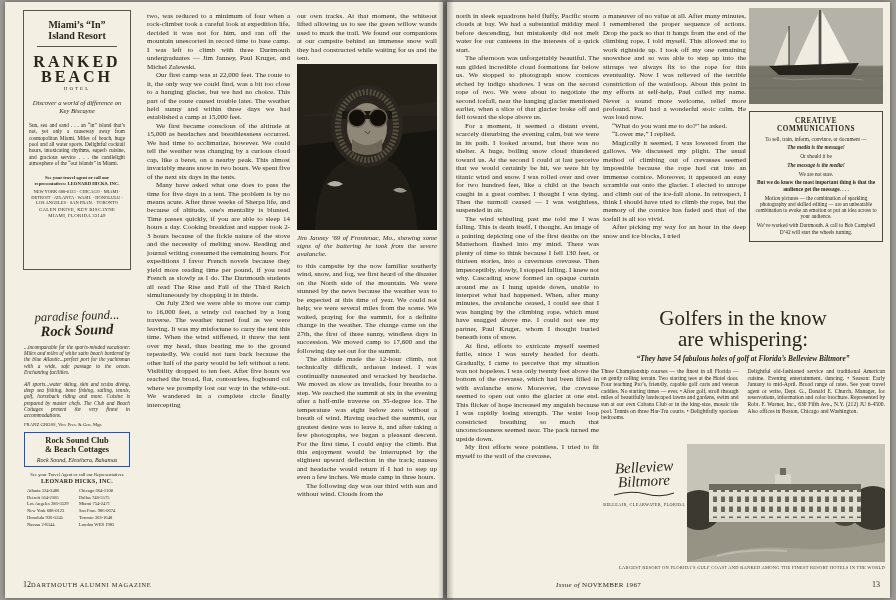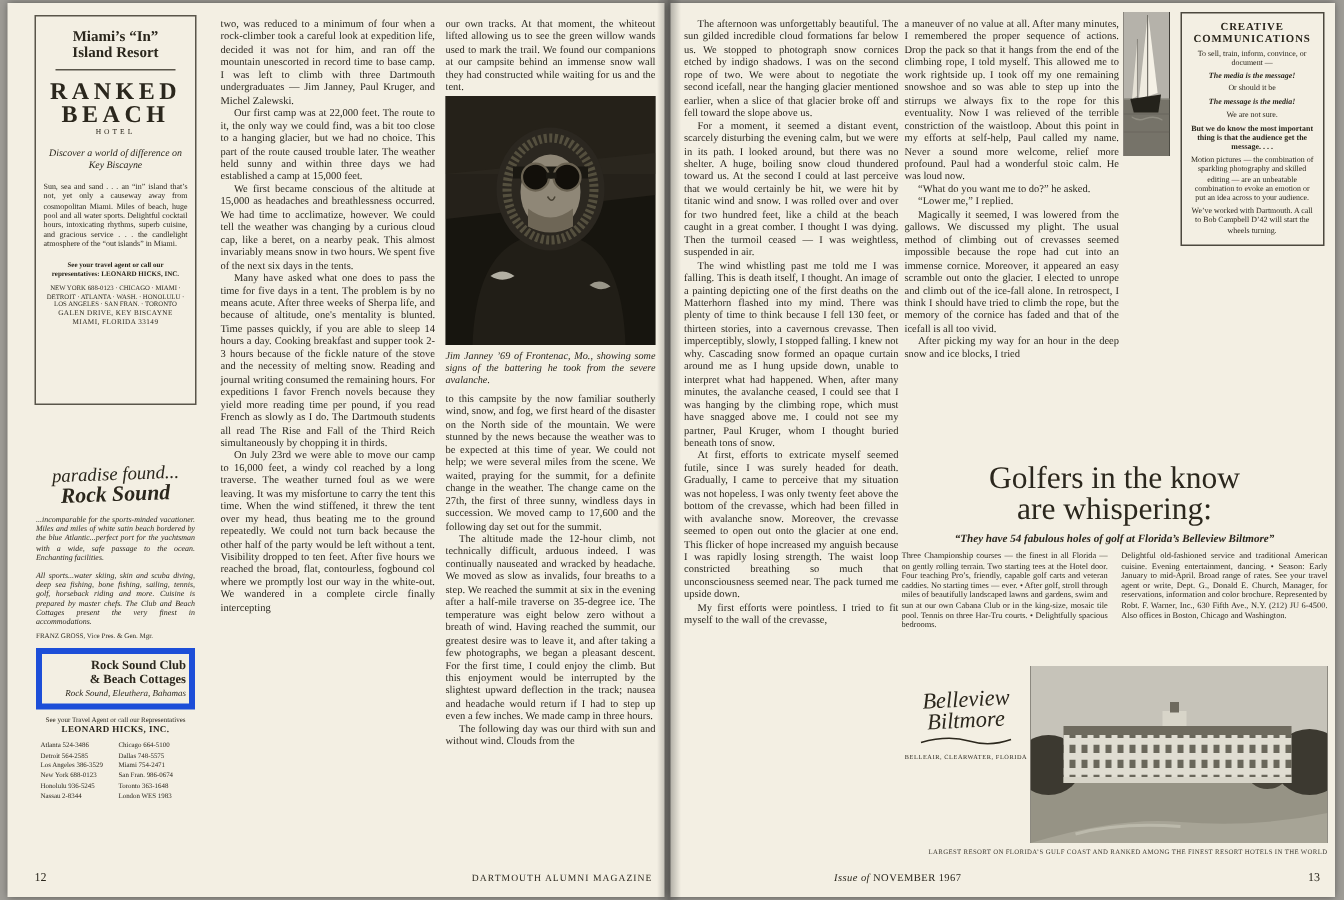--- a/index.html
+++ b/index.html
@@ -48,30 +48,30 @@
   .g-cities { font-size:4.5px; line-height:5.4px; margin-top:3px; }
   .g-addr { font-size:4.8px; line-height:5.8px; margin-top:1px; letter-spacing:.3px; }
   .g-addr:nth-of-type(1) { margin-top:7px; }
 
   
   .rock-ad { position:absolute; left:18px; top:306px; width:108px; height:272px; padding:2px 1px; }
   .r-script { font-style:italic; font-size:12.5px; line-height:13px; text-align:center; transform:rotate(-2deg); }
   .r-script2 { font-style:italic; font-size:14.5px; line-height:15px; text-align:center; font-weight:bold; transform:rotate(-2deg); }
   .r-body { font-style:italic; font-size:5.3px; line-height:6.2px; text-align:justify; margin-top:6px; }
   .r-sign { font-size:4.7px; margin-top:4px; }
-  .r-club { border:4px solid #1d4ed8; margin-top:5px; padding:3px 2px; text-align:right; }
+  .r-club { border:1px solid #1d4ed8; margin-top:5px; padding:3px 2px; text-align:center; }
   .r-club-name { font-weight:bold; font-size:8.4px; line-height:9.2px; }
   .r-club-loc { font-style:italic; font-size:6px; margin-top:2px; }
   .r-contact { font-size:4.7px; text-align:center; margin-top:5px; }
   .r-rep { font-weight:bold; font-size:6px; text-align:center; margin-top:1px; letter-spacing:.3px; }
   .r-cities { display:grid; grid-template-columns:1fr 1fr; column-gap:4px; row-gap:1.5px; margin-top:4px; padding:0 3px; }
   .r-cities .city { font-size:4.6px; line-height:5.4px; white-space:nowrap; }
 
   
-  .rail { position:absolute; left:302px; top:6px; width:134px; display:flex; gap:7px; }
+  .rail { position:absolute; left:302px; top:6px; width:134px; display:flex; flex-direction:column; gap:7px; }
   .sailboat { position:relative !important; left:auto; top:auto; width:134px; height:96px; }
   .cc-box { border:1px solid #4c483e; padding:5px 5px 6px 5px; text-align:center; background:var(--paper,#f3efe3); }
   .cc-title { font-weight:bold; font-size:7.2px; letter-spacing:.6px; }
   .cc-line { font-size:5.3px; line-height:6.3px; margin-top:2.5px; text-indent:0; }
   .cc-em { font-style:italic; font-weight:bold; }
   .cc-bold { font-weight:bold; }
   .campbell { text-align:center; }
   .cf-name { font-weight:bold; font-size:8px; letter-spacing:.8px; }
   .cf-town, .cf-tel { font-size:6px; line-height:7px; }
   .cf-note { font-size:4.4px; letter-spacing:.3px; margin-top:2px; }
@@ -86,21 +86,21 @@
   .golf-bottom { display:flex; margin-top:2px; }
   .bb-logo { width:86px; padding-top:16px; text-align:center; }
   .bb-script { font-style:italic; font-size:15px; line-height:14px; transform:rotate(-3deg); }
   .bb-flourish { display:block; margin:2px auto 0 auto; }
   .bb-sub { font-size:4.2px; letter-spacing:.4px; margin-top:4px; }
   .resort { position:relative !important; left:auto; top:auto; width:198px; height:118px; }
   .golf-caption { font-size:4.5px; letter-spacing:.25px; text-align:right; margin-top:3px; color:#3a372e; }
 
   
   .folio { position:absolute; bottom:9px; font-size:8px; }
-  .folio-l { left:18px; right:8px; display:flex; justify-content:space-between; align-items:baseline; }
+  .folio-l { left:18px; right:8px; display:flex; align-items:baseline; }
   .mag-name { font-size:6.4px; letter-spacing:.7px; }
   .folio-r { left:9px; right:10px; height:10px; }
   .issue { position:absolute; left:100px; bottom:0; font-size:7px; letter-spacing:.3px; }
   .issue i { font-style:italic; }
   .pagenum-r { position:absolute; right:0; bottom:0; }
 </style>
 </head>
 <body>
 
 <div class="spread">
@@ -197,20 +197,21 @@
       <span class="pagenum">12</span>
       <span class="mag-name">DARTMOUTH ALUMNI MAGAZINE</span>
     </div>
   </div>
 
   <div class="gutter"></div>
 
   <div class="page page-right">
 
     <div class="bodycol col-r1">
+        <p class="run-in">north in sleek squadrons held fluffy, Pacific storm clouds at bay. We had a substantial midday meal before descending, but mistakenly did not melt water for our canteens in the interests of a quick start.</p>
         <p>The afternoon was unforgettably beautiful. The sun gilded incredible cloud formations far below us. We stopped to photograph snow cornices etched by indigo shadows. I was on the second rope of two. We were about to negotiate the second icefall, near the hanging glacier mentioned earlier, when a slice of that glacier broke off and fell toward the slope above us.</p>
         <p>For a moment, it seemed a distant event, scarcely disturbing the evening calm, but we were in its path. I looked around, but there was no shelter. A huge, boiling snow cloud thundered toward us. At the second I could at last perceive that we would certainly be hit, we were hit by titanic wind and snow. I was rolled over and over for two hundred feet, like a child at the beach caught in a great comber. I thought I was dying. Then the turmoil ceased — I was weightless, suspended in air.</p>
         <p>The wind whistling past me told me I was falling. This is death itself, I thought. An image of a painting depicting one of the first deaths on the Matterhorn flashed into my mind. There was plenty of time to think because I fell 130 feet, or thirteen stories, into a cavernous crevasse. Then imperceptibly, slowly, I stopped falling. I knew not why. Cascading snow formed an opaque curtain around me as I hung upside down, unable to interpret what had happened. When, after many minutes, the avalanche ceased, I could see that I was hanging by the climbing rope, which must have snagged above me. I could not see my partner, Paul Kruger, whom I thought buried beneath tons of snow.</p>
         <p>At first, efforts to extricate myself seemed futile, since I was surely headed for death. Gradually, I came to perceive that my situation was not hopeless. I was only twenty feet above the bottom of the crevasse, which had been filled in with avalanche snow. Moreover, the crevasse seemed to open out onto the glacier at one end. This flicker of hope increased my anguish because I was rapidly losing strength. The waist loop constricted breathing so much that unconsciousness seemed near. The pack turned me upside down.</p>
         <p>My first efforts were pointless. I tried to fit myself to the wall of the crevasse,</p>
       </div>
     <div class="bodycol col-r2">
         <p class="run-in">a maneuver of no value at all. After many minutes, I remembered the proper sequence of actions. Drop the pack so that it hangs from the end of the climbing rope, I told myself. This allowed me to work rightside up. I took off my one remaining snowshoe and so was able to step up into the stirrups we always fix to the rope for this eventuality. Now I was relieved of the terrible constriction of the waistloop. About this point in my efforts at self-help, Paul called my name. Never a sound more welcome, relief more profound. Paul had a wonderful stoic calm. He was loud now.</p>
         <p>“What do you want me to do?” he asked.</p>
         <p>“Lower me,” I replied.</p>

